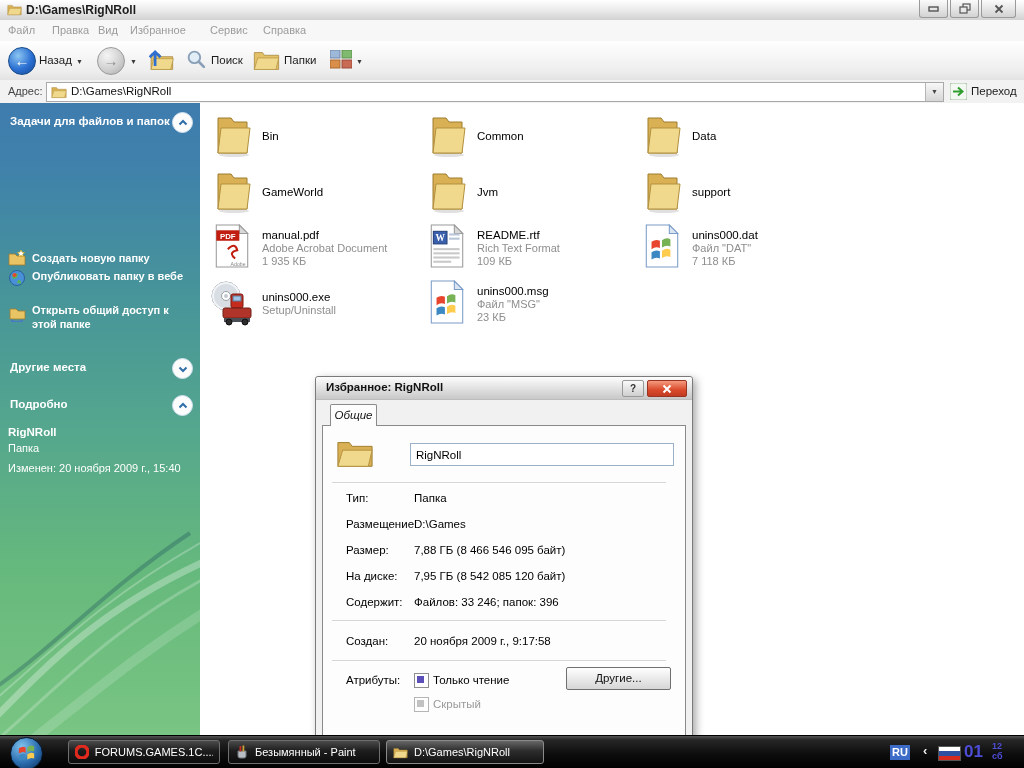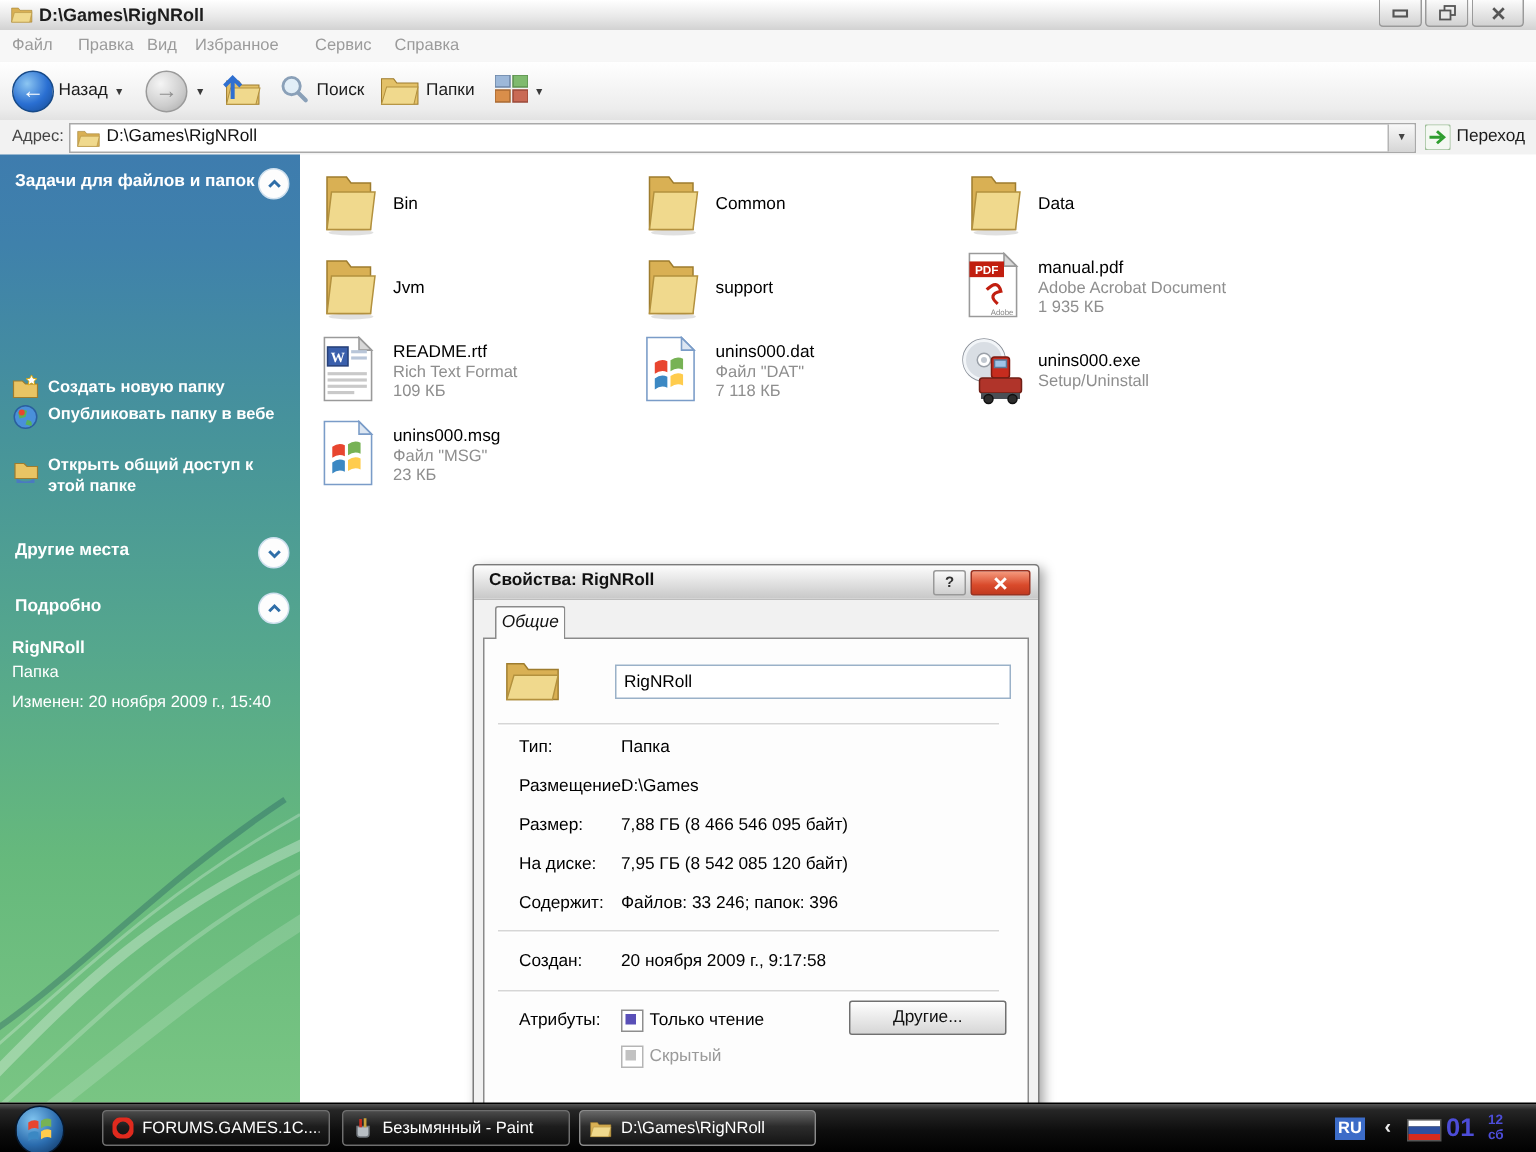--- a/index.html
+++ b/index.html
@@ -281,20 +281,32 @@
                   <ellipse cx="22" cy="43" rx="15" ry="2" fill="rgba(0,0,0,.12)"></ellipse>
                   <path d="M6 6 L19 6 L22 10 L35 10 L35 41 L6 41 Z" fill="#d9b054" stroke="#9e7c2e"></path>
                   <path d="M6 41 L9 16 L38 16 L35 41 Z" fill="#f0d98d" stroke="#b3913e"></path>
                 </svg>
               </span>
             <span class="tmeta">
                 <span class="tname">Data</span>
               </span>
           </div>
 
+          <div class="tile">
+            <span class="tic">
+                <svg width="44" height="46" viewBox="0 0 40 46">
+                  <ellipse cx="22" cy="43" rx="15" ry="2" fill="rgba(0,0,0,.12)"></ellipse>
+                  <path d="M6 6 L19 6 L22 10 L35 10 L35 41 L6 41 Z" fill="#d9b054" stroke="#9e7c2e"></path>
+                  <path d="M6 41 L9 16 L38 16 L35 41 Z" fill="#f0d98d" stroke="#b3913e"></path>
+                </svg>
+              </span>
+            <span class="tmeta">
+                <span class="tname">GameWorld</span>
+              </span>
+          </div>
 
           <div class="tile">
             <span class="tic">
                 <svg width="44" height="46" viewBox="0 0 40 46">
                   <ellipse cx="22" cy="43" rx="15" ry="2" fill="rgba(0,0,0,.12)"></ellipse>
                   <path d="M6 6 L19 6 L22 10 L35 10 L35 41 L6 41 Z" fill="#d9b054" stroke="#9e7c2e"></path>
                   <path d="M6 41 L9 16 L38 16 L35 41 Z" fill="#f0d98d" stroke="#b3913e"></path>
                 </svg>
               </span>
             <span class="tmeta">
@@ -417,21 +429,21 @@
               </span>
           </div>
 
         </div>
       </div>
     </div>
   </div>
 
   <div class="dialog">
     <div class="dtitle">
-      <span class="dttl">Свойства: RigNRoll</span>
+      <span class="dttl">Избранное: RigNRoll</span>
       <span class="dhelp">?</span>
       <span class="dclose">
         <svg width="10" height="10">
             <path d="M1.5 1.5 L8.5 8.5 M8.5 1.5 L1.5 8.5" stroke="#fff" stroke-width="2"></path>
           </svg>
       </span>
     </div>
 
     <span class="tab active" style="left:14px;width:45px">Общие</span>
     <span class="tab inactive" style="left:60px;width:44px">Доступ</span>

